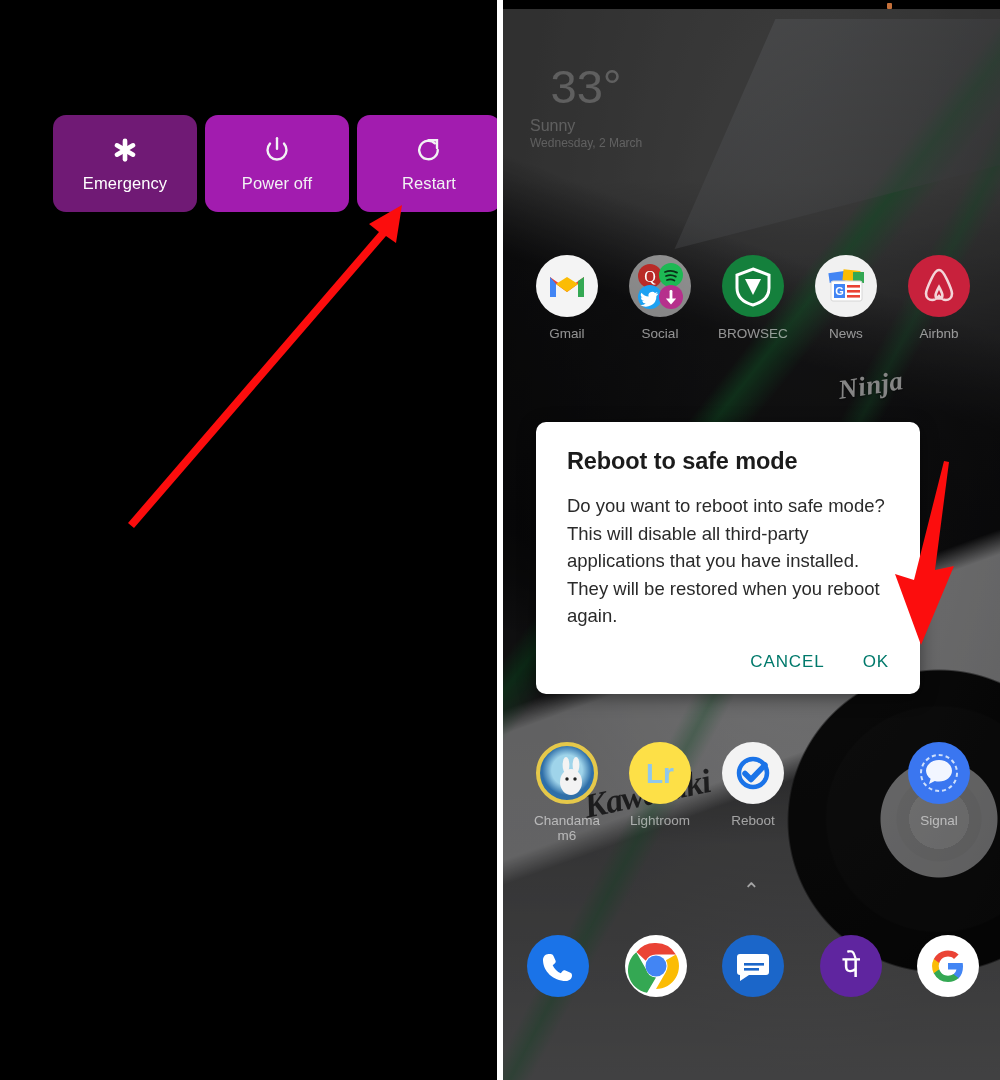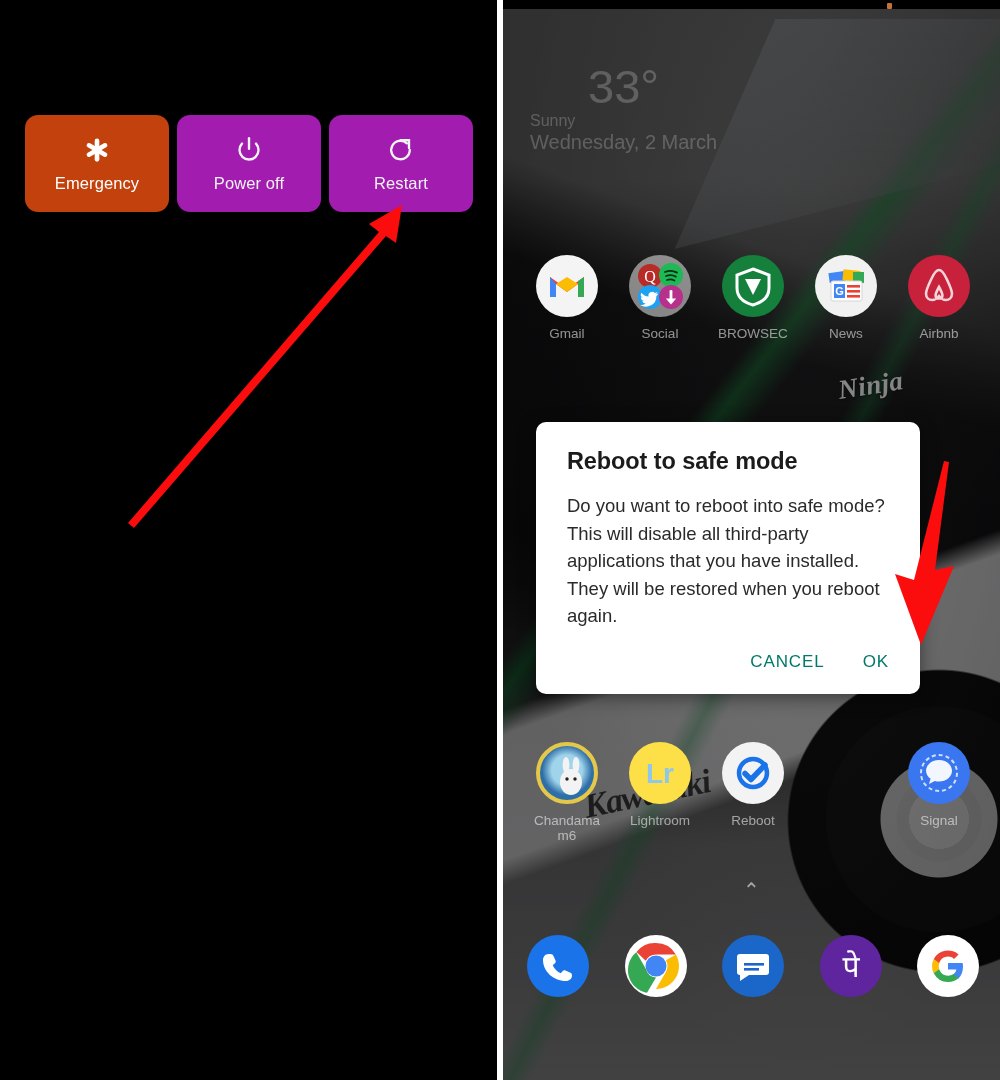--- a/index.html
+++ b/index.html
@@ -21,21 +21,21 @@
     display: flex; gap: 8px;
   }
   .power-btn {
     width: 144px; height: 97px;
     border-radius: 13px;
     background: #a21caf;
     display: flex; flex-direction: column;
     align-items: center; justify-content: center;
     gap: 9px;
   }
-  .power-btn.emergency { background: #c2410c; }
+  .power-btn.emergency { background: #701a75; margin-left: 28px; }
   .power-btn .pm-icon { width: 30px; height: 30px; display:block; }
   .power-btn .pm-label {
     color: #f2f3f4; font-size: 16.5px; letter-spacing: .1px;
   }
   .power-btn.emergency .pm-label { color: #fff; }
 
   
   #arrow-left { position: absolute; left: 0; top: 0; width: 497px; height: 1080px; pointer-events:none; }
 
   
@@ -106,22 +106,22 @@
     position: absolute; left: 0; top: 9px; width: 497px; height: 1071px;
     background: rgba(0,0,0,.42); z-index: 10;
   }
 
   
   #weather {
     position: absolute; left: 27px; top: 62px; z-index: 12;
     color: rgba(255,255,255,.22);
   }
   #weather .temp { font-size: 47px; line-height: 50px; font-weight: 300; text-align: center; }
-  #weather .cond { font-size: 16px; }
-  #weather .date { font-size: 20px; margin-top: 1px; }
+  #weather .cond { font-size: 16px; margin-top: 5px; }
+  #weather .date { font-size: 12px; margin-top: 1px; }
 
   
   .app-row {
     position: absolute; z-index: 12;
     display: flex; left: 24px; width: 452px;
     justify-content: space-between;
   }
   #app-row-1 { top: 255px; }
   #app-row-2 { top: 742px; }
   .app-cell { width: 80px; display: flex; flex-direction: column; align-items: center; }

